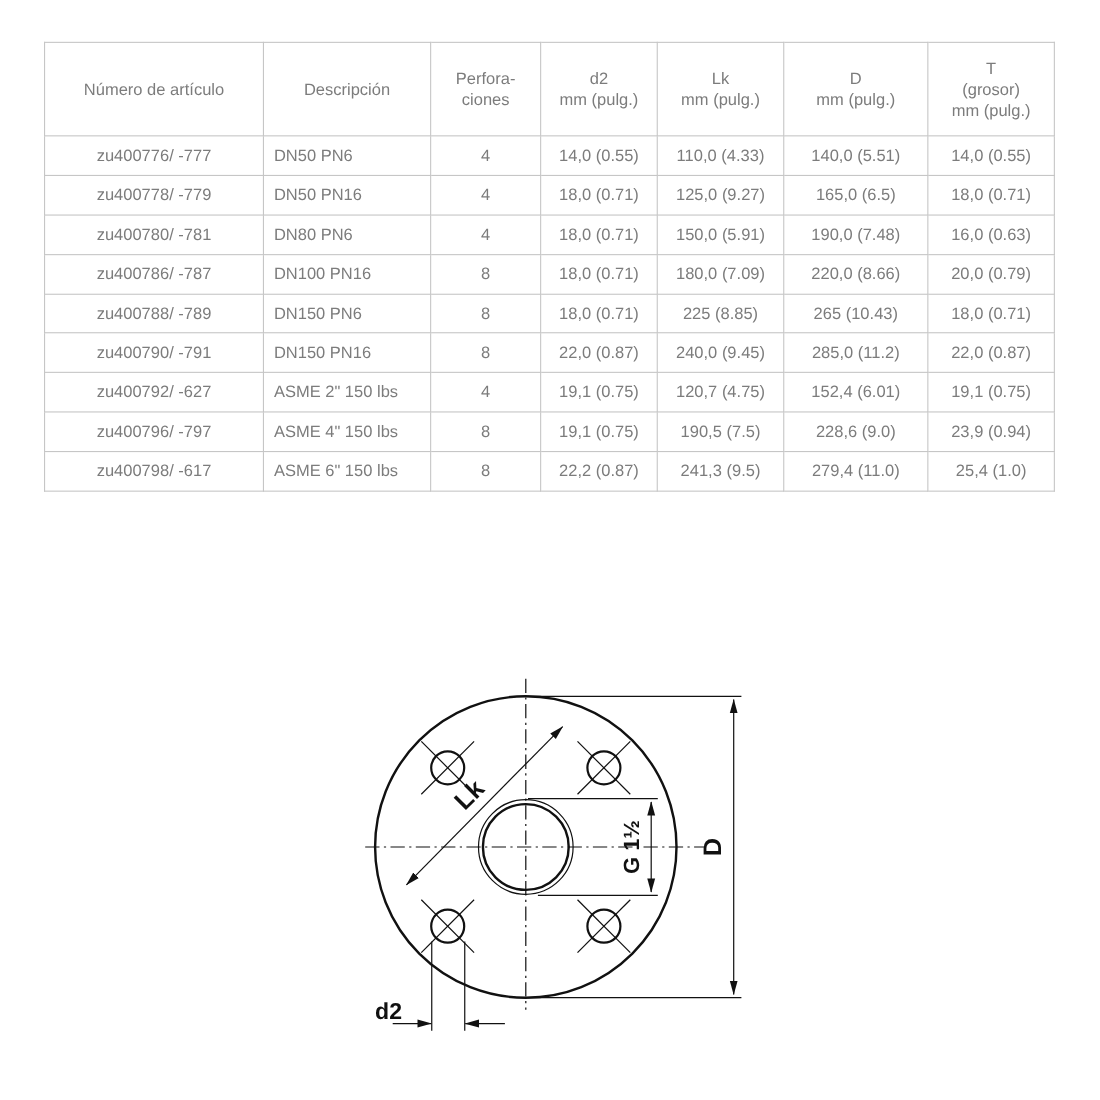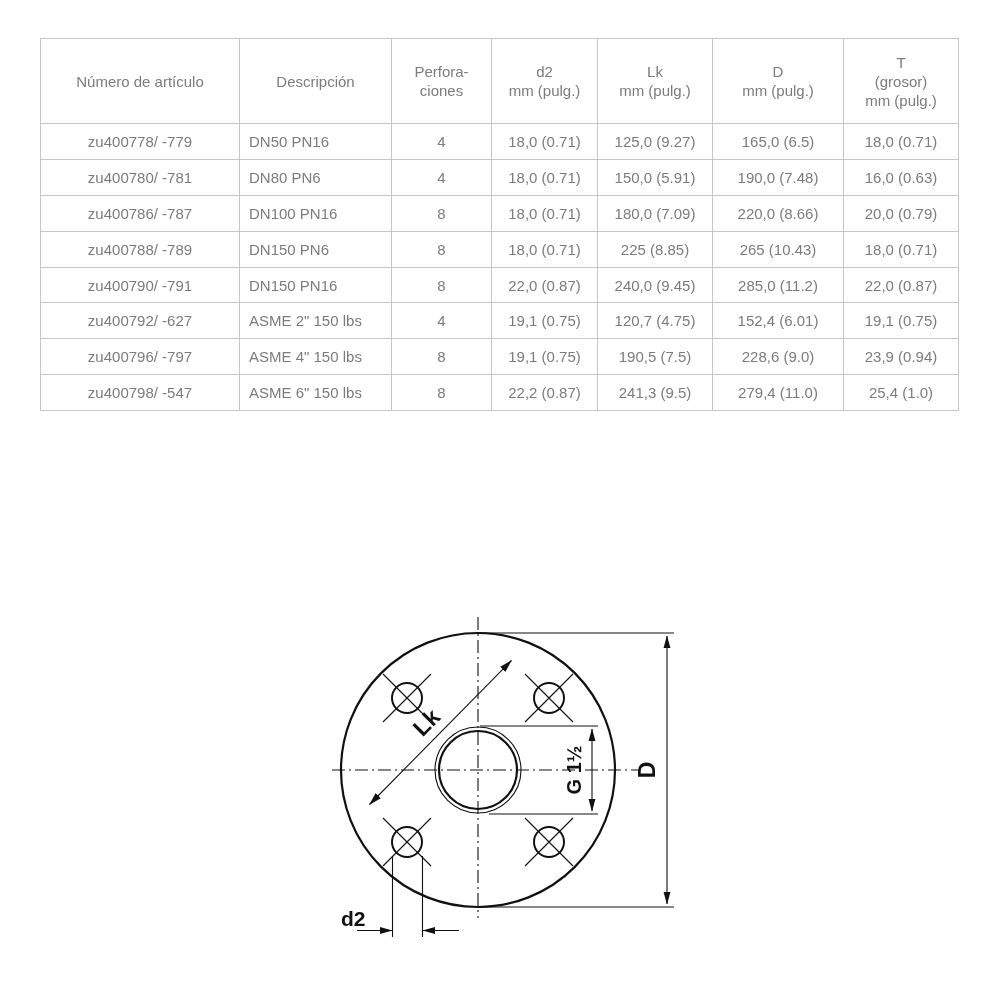--- a/index.html
+++ b/index.html
@@ -73,20 +73,29 @@
           </th>
         <th>
             <div>T</div>
             <div>(grosor)</div>
             <div>mm (pulg.)</div>
           </th>
       </tr>
     </thead>
     <tbody>
       <tr>
+        <td>zu400776/ -777</td>
+        <td class="desc">DN50 PN6</td>
+        <td>4</td>
+        <td>14,0 (0.55)</td>
+        <td>110,0 (4.33)</td>
+        <td>140,0 (5.51)</td>
+        <td>14,0 (0.55)</td>
+      </tr>
+      <tr>
         <td>zu400778/ -779</td>
         <td class="desc">DN50 PN16</td>
         <td>4</td>
         <td>18,0 (0.71)</td>
         <td>125,0 (9.27)</td>
         <td>165,0 (6.5)</td>
         <td>18,0 (0.71)</td>
       </tr>
       <tr>
         <td>zu400780/ -781</td>
@@ -136,21 +145,21 @@
       <tr>
         <td>zu400796/ -797</td>
         <td class="desc">ASME 4" 150 lbs</td>
         <td>8</td>
         <td>19,1 (0.75)</td>
         <td>190,5 (7.5)</td>
         <td>228,6 (9.0)</td>
         <td>23,9 (0.94)</td>
       </tr>
       <tr>
-        <td>zu400798/ -547</td>
+        <td>zu400798/ -617</td>
         <td class="desc">ASME 6" 150 lbs</td>
         <td>8</td>
         <td>22,2 (0.87)</td>
         <td>241,3 (9.5)</td>
         <td>279,4 (11.0)</td>
         <td>25,4 (1.0)</td>
       </tr>
     </tbody>
   </table>
 

